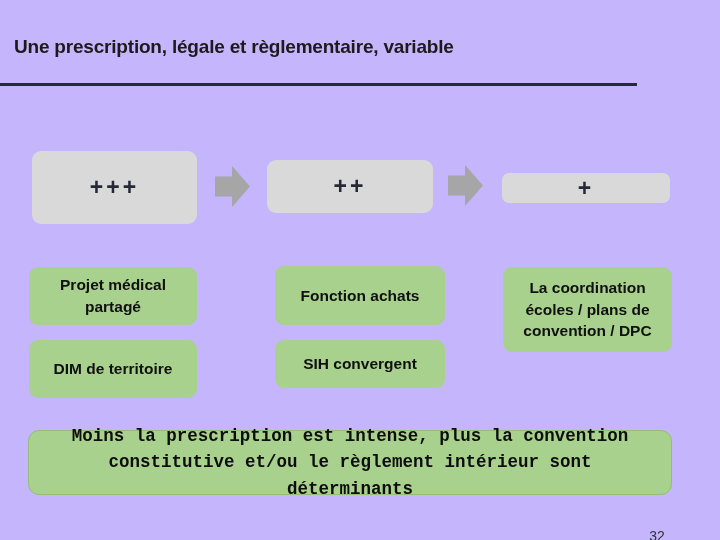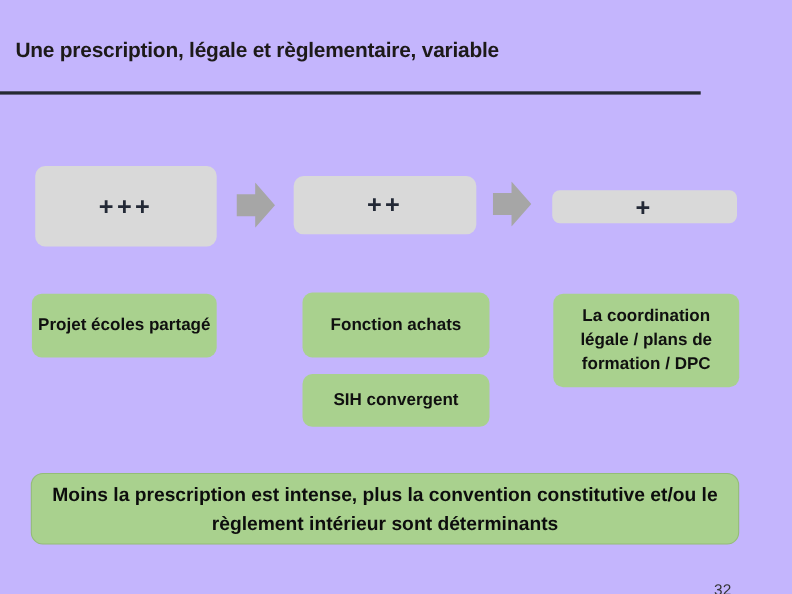--- a/index.html
+++ b/index.html
@@ -85,21 +85,21 @@
     border-radius: 11px;
     box-sizing: border-box;
     display: flex;
     align-items: center;
     justify-content: center;
     text-align: center;
     font-weight: bold;
     font-size: 17.5px;
     color: #0d0d0d;
   }
-  .banner span { max-width: 618px; line-height: 1.5; display: inline-block; }
+  .banner span { max-width: 618px; line-height: 1.5; display: inline-block; font-family: Liberation Mono, monospace; }
   .pagenum {
     position: absolute;
     left: 646px;
     top: 528px;
     width: 22px;
     text-align: center;
     font-size: 14px;
     color: #333333;
   }
 </style>
@@ -126,27 +126,30 @@
 
   <svg class="arrow arrow-2" width="35" height="41" viewBox="0 0 35 41">
     <polygon points="0,10.5 17,10.5 17,0 35,20.5 17,41 17,30.5 0,30.5" fill="#a6a6a6"></polygon>
   </svg>
 
   <div class="gray-box box-low">
     <span>+</span>
   </div>
 
   <div class="gbox g1">
-    <span>Projet écoles partagé</span>
+    <span>Projet médical partagé</span>
   </div>
   <div class="gbox g2">
     <span>Fonction achats</span>
   </div>
   <div class="gbox g3">
-    <span>La coordination légale / plans de formation / DPC</span>
+    <span>La coordination écoles / plans de convention / DPC</span>
+  </div>
+  <div class="gbox g4">
+    <span>DIM de territoire</span>
   </div>
   <div class="gbox g5">
     <span>SIH convergent</span>
   </div>
 
   <div class="banner">
     <span>Moins la prescription est intense, plus la convention constitutive et/ou le règlement intérieur sont déterminants</span>
   </div>
 
   <div class="pagenum">32</div>

